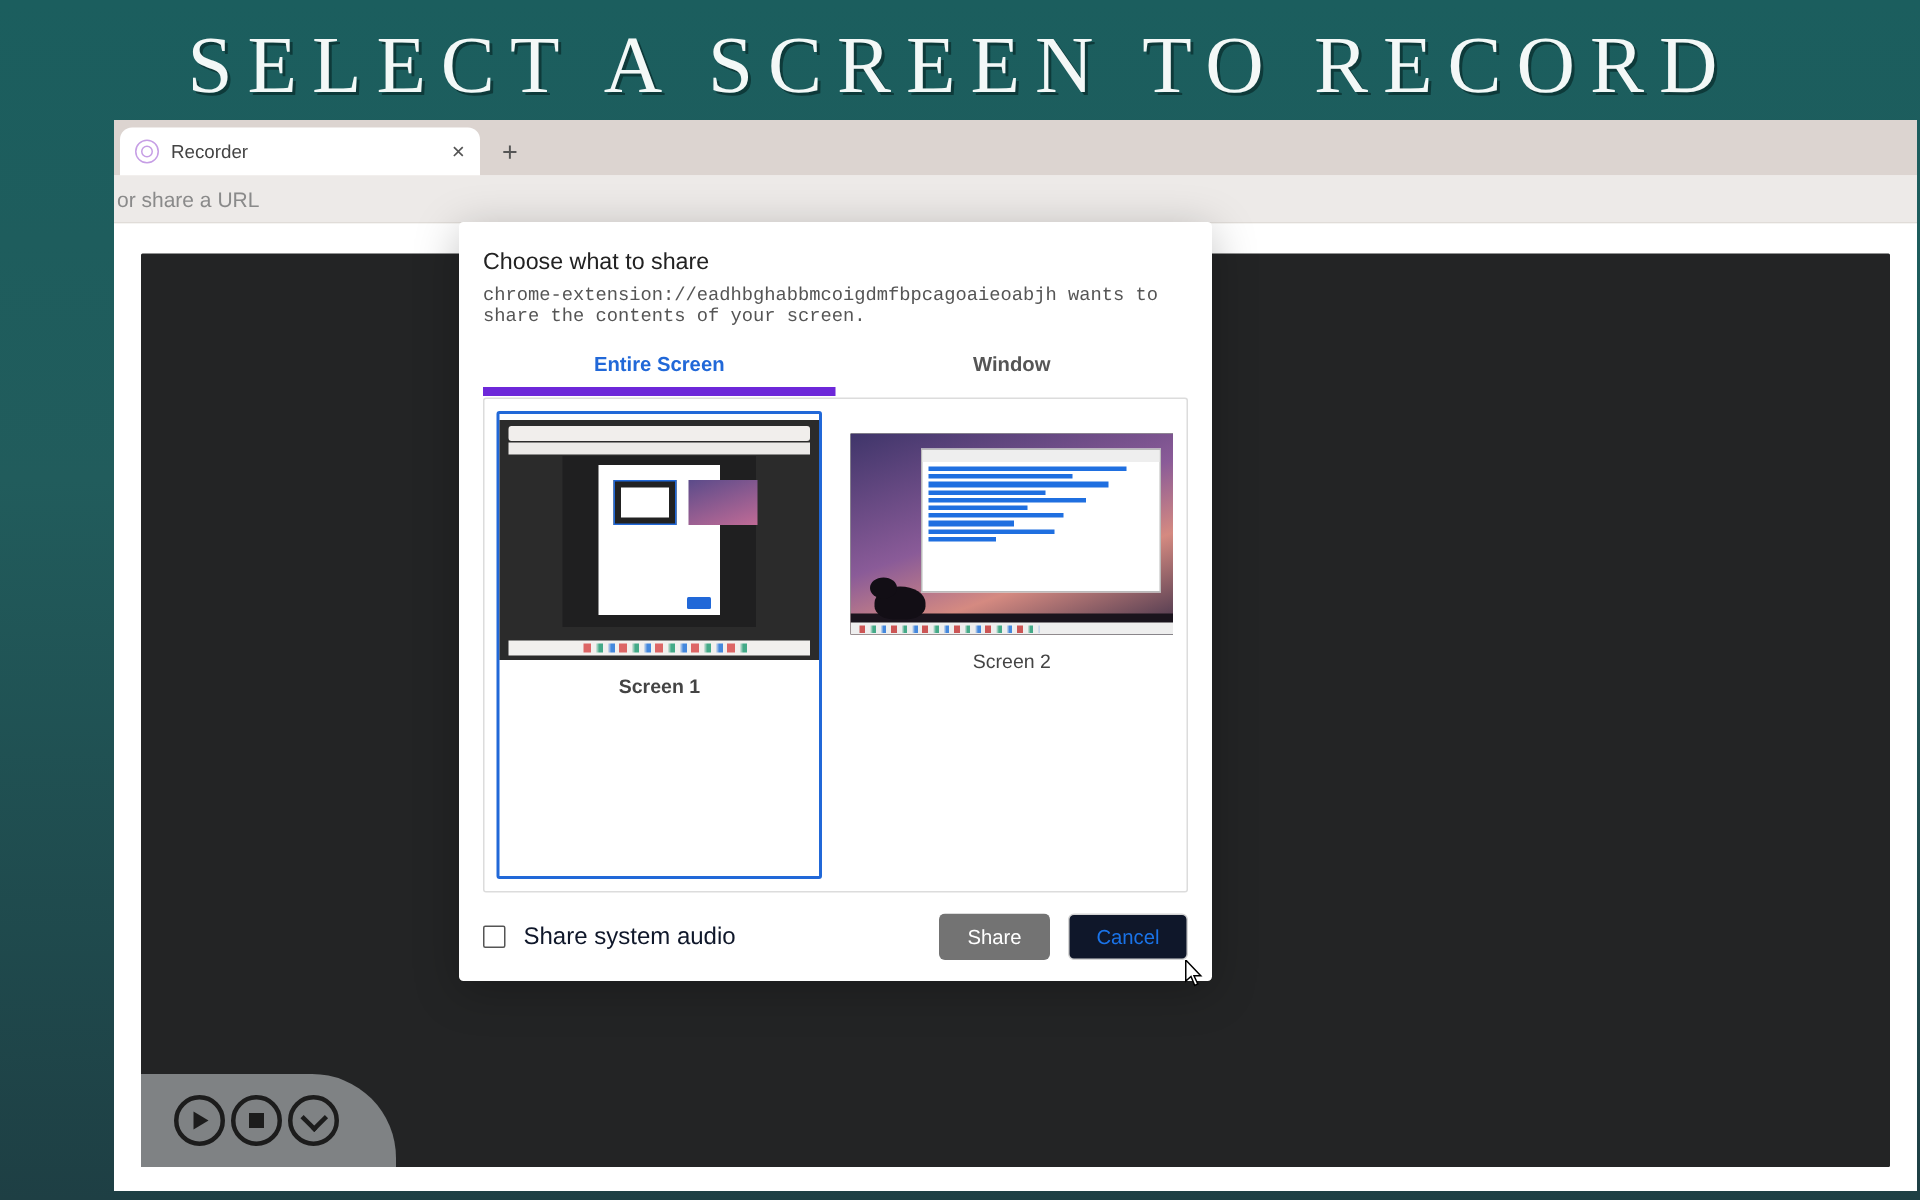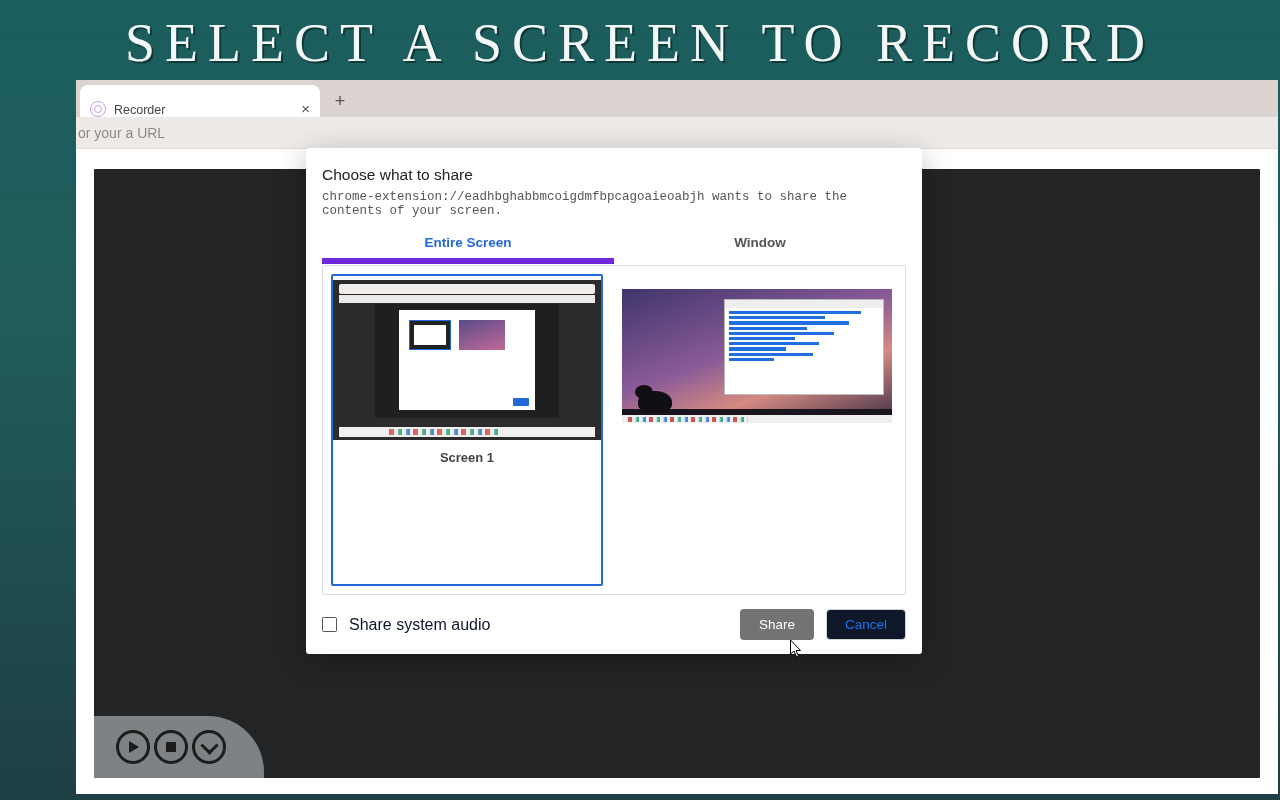--- a/index.html
+++ b/index.html
@@ -31,21 +31,21 @@
     background: #dcd4d0;
     height: 37px;
     display: flex; align-items: flex-end;
     padding-left: 4px;
   }
   .tab {
     background: #fff;
     height: 32px;
     border-top-left-radius: 8px;
     border-top-right-radius: 8px;
-    display: flex; align-items: flex-end;
+    display: flex; align-items: center;
     padding: 0 10px;
     min-width: 240px;
     font-size: 12.5px;
     color: #444;
     gap: 8px;
   }
   .tab .fav {
     width: 16px; height: 16px;
     border-radius: 50%;
     border: 1.5px solid #c69ee5;
@@ -91,21 +91,21 @@
     display: flex; align-items: center; justify-content: center;
     color: #1c1c1c;
   }
   .ibtn.play::before { content:""; border-left: 10px solid #1c1c1c; border-top: 6px solid transparent; border-bottom: 6px solid transparent; margin-left:2px;}
   .ibtn.stop::before { content:""; width: 10px; height: 10px; background:#1c1c1c; }
   .ibtn.down::before { content:""; width: 10px; height: 10px; border-left:3px solid #1c1c1c; border-bottom:3px solid #1c1c1c; transform: rotate(-45deg); margin-top:-4px;}
 
   .dialog {
     position: absolute;
     left: 306px; top: 148px;
-    width: 616px; height: 506px;
+    width: 502px; height: 506px;
     background: #fff;
     border-radius: 3px;
     box-shadow: 0 6px 30px rgba(0,0,0,.25);
     display: flex; flex-direction: column;
     padding: 18px 16px 14px;
     font-size: 13.5px;
     color: #333;
   }
   .dialog .title { font-size: 15.5px; color: #222; margin-bottom: 6px; }
   .dialog .sub { font-size: 12.5px; color: #555; margin-bottom: 9px; font-family: Liberation Mono, monospace; }
@@ -224,21 +224,21 @@
 <div class="browser-frame">
   <div class="tabstrip">
     <div class="tab">
       <span class="fav"></span>
       <span>Recorder</span>
       <span class="close">×</span>
     </div>
     <div class="newtab">+</div>
   </div>
   <div class="urlbar">
-    <span>or your a URL</span>
+    <span>or share a URL</span>
   </div>
   <div class="content-area">
     <div class="dark-panel">
       <div class="rec-controls">
         <span class="ibtn play"></span>
         <span class="ibtn stop"></span>
         <span class="ibtn down"></span>
       </div>
     </div>
   </div>
@@ -282,20 +282,21 @@
               <div class="ln"></div>
           <div class="ln"></div>
               <div class="ln"></div>
               <div class="ln"></div>
               <div class="ln"></div>
               <div class="ln"></div>
         </div>
           </div>
         <div class="task"></div>
       </div>
+      <div class="caption">Screen 2</div>
     </div>
   </div>
   <div class="footer">
     <span class="chk"></span>
     <span class="chklabel">Share system audio</span>
     <span class="spacer"></span>
     <span class="btn primary">Share</span>
     <span class="btn secondary">Cancel</span>
   </div>
 </div>

